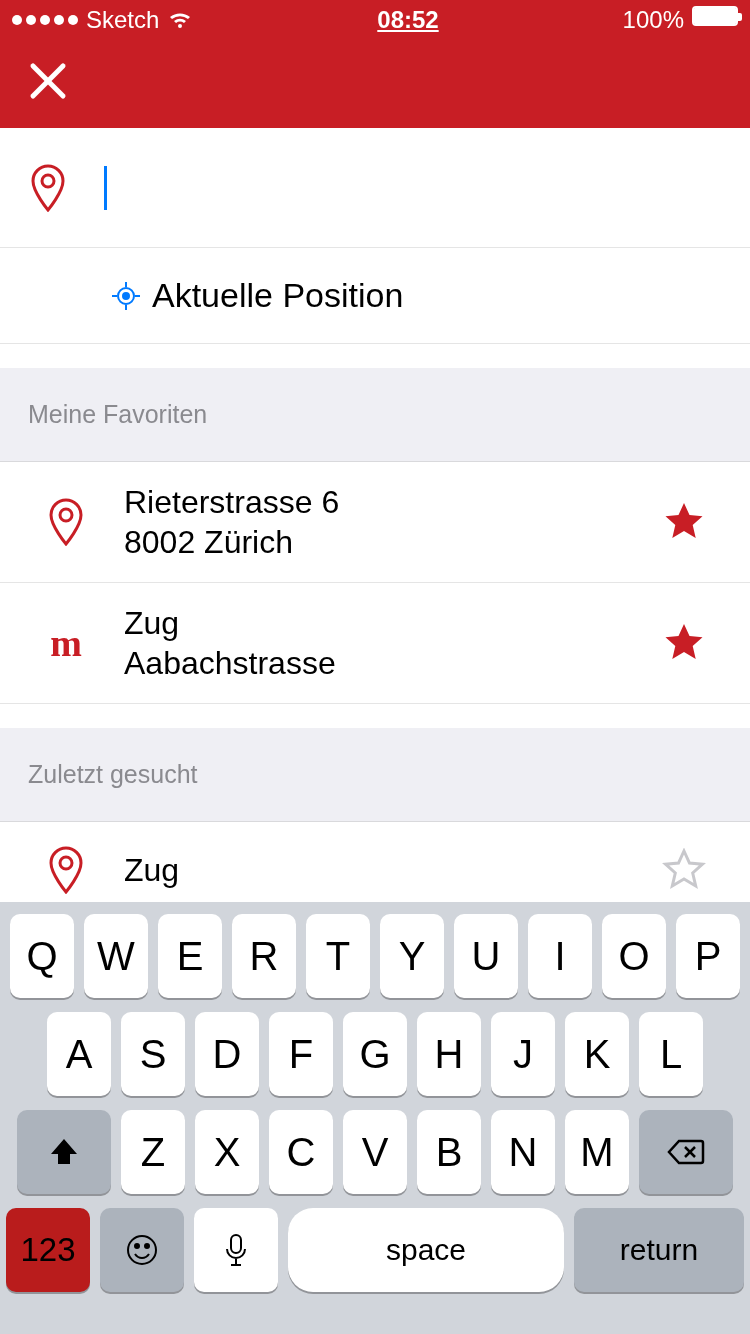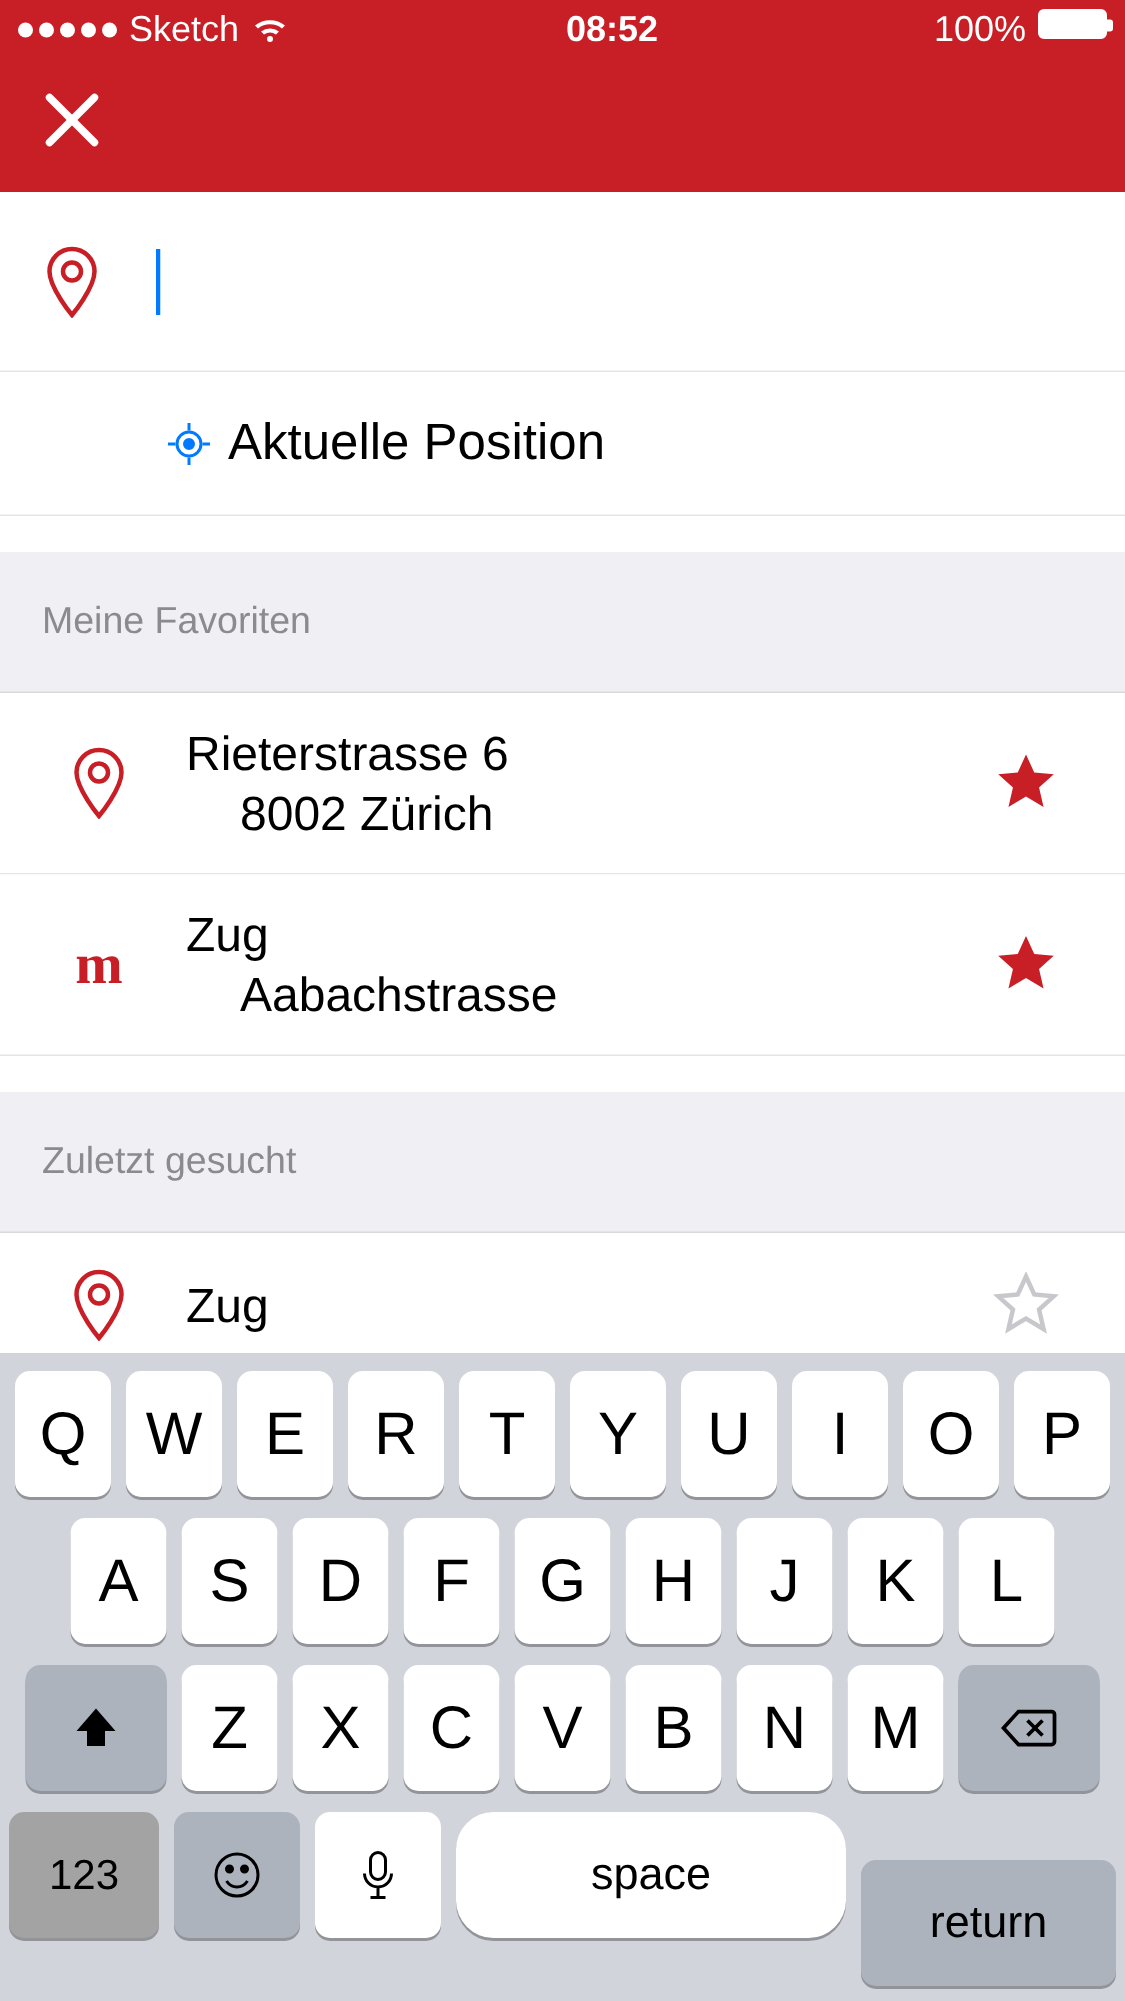--- a/index.html
+++ b/index.html
@@ -48,39 +48,39 @@
     border-bottom: 1px solid #d9d9dc;
     margin-top: 24px;
   }
 
   .list-row {
     display: flex; align-items: center; padding: 20px 44px; gap: 36px;
     border-bottom: 1px solid #e5e5e5; background:#fff; min-height: 96px;
   }
   .row-icon { width: 44px; display:flex; justify-content:center; align-items:center; font-size: 38px; font-weight:bold;}
   .row-text { flex: 1; font-size: 32px; color: #000; line-height: 1.25; }
-  .row-text .line2 { display:block;margin-left:36px; }
+  .row-text .line2 { display:block; }
   .star { width: 44px; height: 44px; }
 
   .keyboard {
     position: absolute; bottom: 0; left: 0; width: 750px; height: 432px;
     background: #d1d5db; padding: 12px 6px 6px 6px;
   }
   .kb-row { display: flex; justify-content: center; gap: 10px; margin-bottom: 14px; }
   .key {
     background: #fff; border-radius: 10px; width: 64px; height: 84px;
     display:flex; align-items:center; justify-content:center;
     font-size: 40px; box-shadow: 0 2px 0 rgba(0,0,0,0.3);
   }
   .key-fn { background:#acb3bc; }
   .key-wide { width: 94px; }
   .kb-bottom { display:flex; gap:10px; }
   .key-space { flex:1; font-size:30px;border-radius:25px; }
-  .key-return { width: 170px; background:#acb3bc; font-size:30px;margin-top:32px; }
-  .key-123 { width: 100px; background:#a3a3a3; font-size:28px; }
+  .key-return { width: 170px; background:#acb3bc; font-size:30px; }
+  .key-123 { width: 84px; background:#b91c1c; font-size:33px; }
   .key-emoji { width: 84px; background:#acb3bc; font-size:34px;}
   .key-mic { width: 84px; background:#fff; font-size:34px;}
   .cursor-blink {
     display:inline-block; width:3px; height:44px; background:#007aff;
     animation: blink 1s step-start infinite; vertical-align:middle;
   }
   @keyframes blink { 50% { opacity: 0; } }
 </style>
 </head>
 <body>
@@ -92,21 +92,21 @@
         <div class="dot"></div>
         <div class="dot"></div>
         <div class="dot"></div>
         <div class="dot"></div>
     </div>
     <span>Sketch</span>
     <svg width="26" height="20" viewBox="0 0 26 20" fill="#fff">
         <path d="M13 18a2 2 0 100-4 2 2 0 000 4zm-6-7a10 10 0 0112 0l-2 2a7 7 0 00-8 0zm-4-4a16 16 0 0120 0l-2 2a13 13 0 00-16 0z"></path>
       </svg>
   </div>
-  <span style="font-weight:600;">08:52</span>
+  <span style="font-weight:600;text-decoration:underline;">08:52</span>
   <div class="status-right">
     <span>100%</span>
     <div class="battery">
         <div class="battery-fill"></div>
       </div>
   </div>
 </div>
 
 <div class="nav-bar">
   <div class="close-btn">

